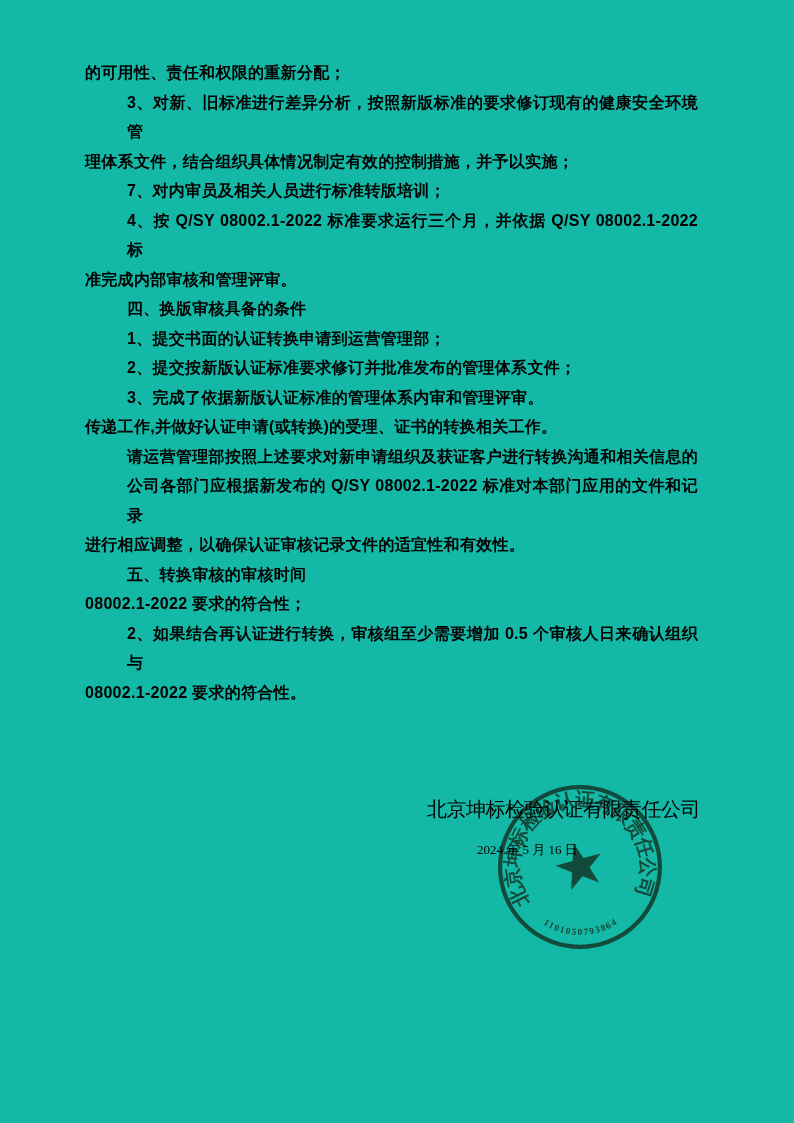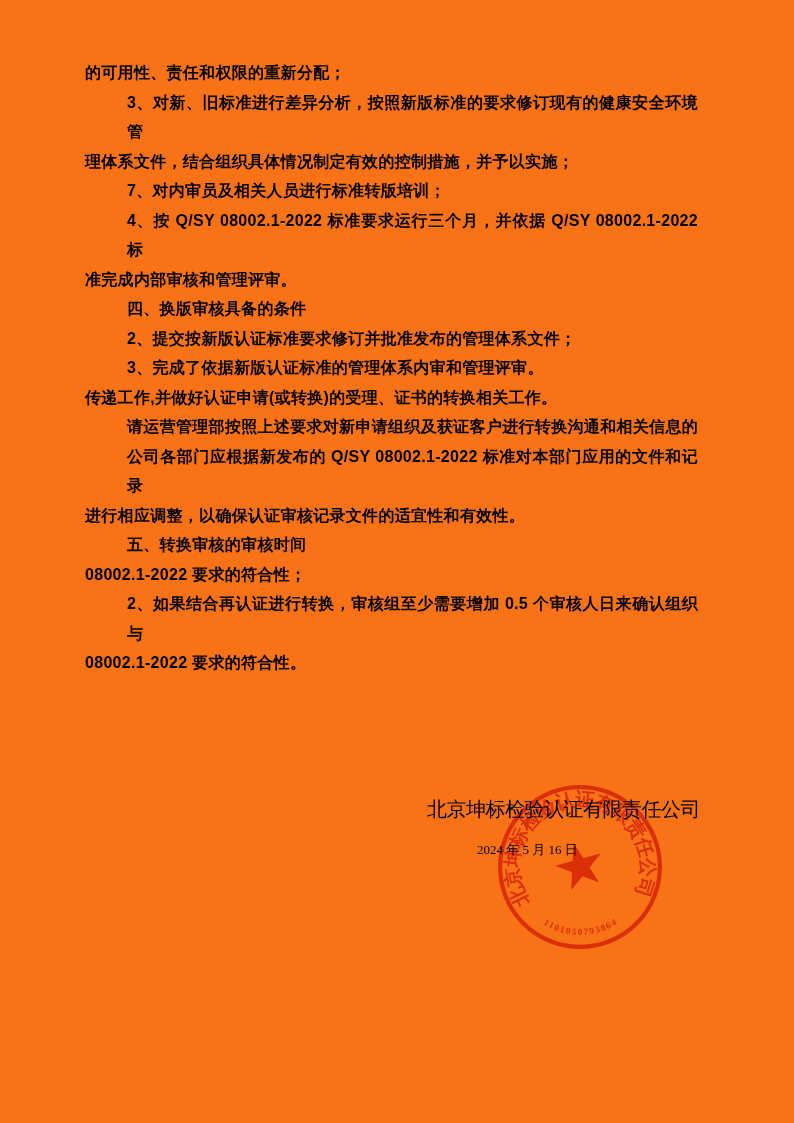--- a/index.html
+++ b/index.html
@@ -1,19 +1,19 @@
 <!DOCTYPE html>
 <html><head>
 <meta charset="utf-8">
 <style>
   html,body{margin:0;padding:0;background:#888;}
   .page{
     position:relative;
     width:794px;height:1123px;
-    background:#f97316;
+    background:#14b8a6;
     overflow:hidden;
     font-family:"Liberation Sans", sans-serif;
   }
   .content{
     position:absolute;
     left:85px; top:58px;
     width:613px;
     color:#000;
   }
   .line{
@@ -67,20 +67,21 @@
 <div class="page">
 
   <div class="content">
     <div class="line">的可用性、责任和权限的重新分配；</div>
     <div class="line ind fill">3、对新、旧标准进行差异分析，按照新版标准的要求修订现有的健康安全环境管</div>
     <div class="line">理体系文件，结合组织具体情况制定有效的控制措施，并予以实施；</div>
     <div class="line ind">7、对内审员及相关人员进行标准转版培训；</div>
     <div class="line ind fill">4、按 Q/SY 08002.1-2022 标准要求运行三个月，并依据 Q/SY 08002.1-2022 标</div>
     <div class="line">准完成内部审核和管理评审。</div>
     <div class="line ind">四、换版审核具备的条件</div>
+    <div class="line ind">1、提交书面的认证转换申请到运营管理部；</div>
     <div class="line ind">2、提交按新版认证标准要求修订并批准发布的管理体系文件；</div>
     <div class="line ind">3、完成了依据新版认证标准的管理体系内审和管理评审。</div>
     <div class="line">传递工作,并做好认证申请(或转换)的受理、证书的转换相关工作。</div>
     <div class="line ind fill">请运营管理部按照上述要求对新申请组织及获证客户进行转换沟通和相关信息的</div>
     <div class="line ind fill">公司各部门应根据新发布的 Q/SY 08002.1-2022 标准对本部门应用的文件和记录</div>
     <div class="line">进行相应调整，以确保认证审核记录文件的适宜性和有效性。</div>
     <div class="line ind">五、转换审核的审核时间</div>
     <div class="line">08002.1-2022 要求的符合性；</div>
     <div class="line ind fill">2、如果结合再认证进行转换，审核组至少需要增加 0.5 个审核人日来确认组织与</div>
     <div class="line">08002.1-2022 要求的符合性。</div>

